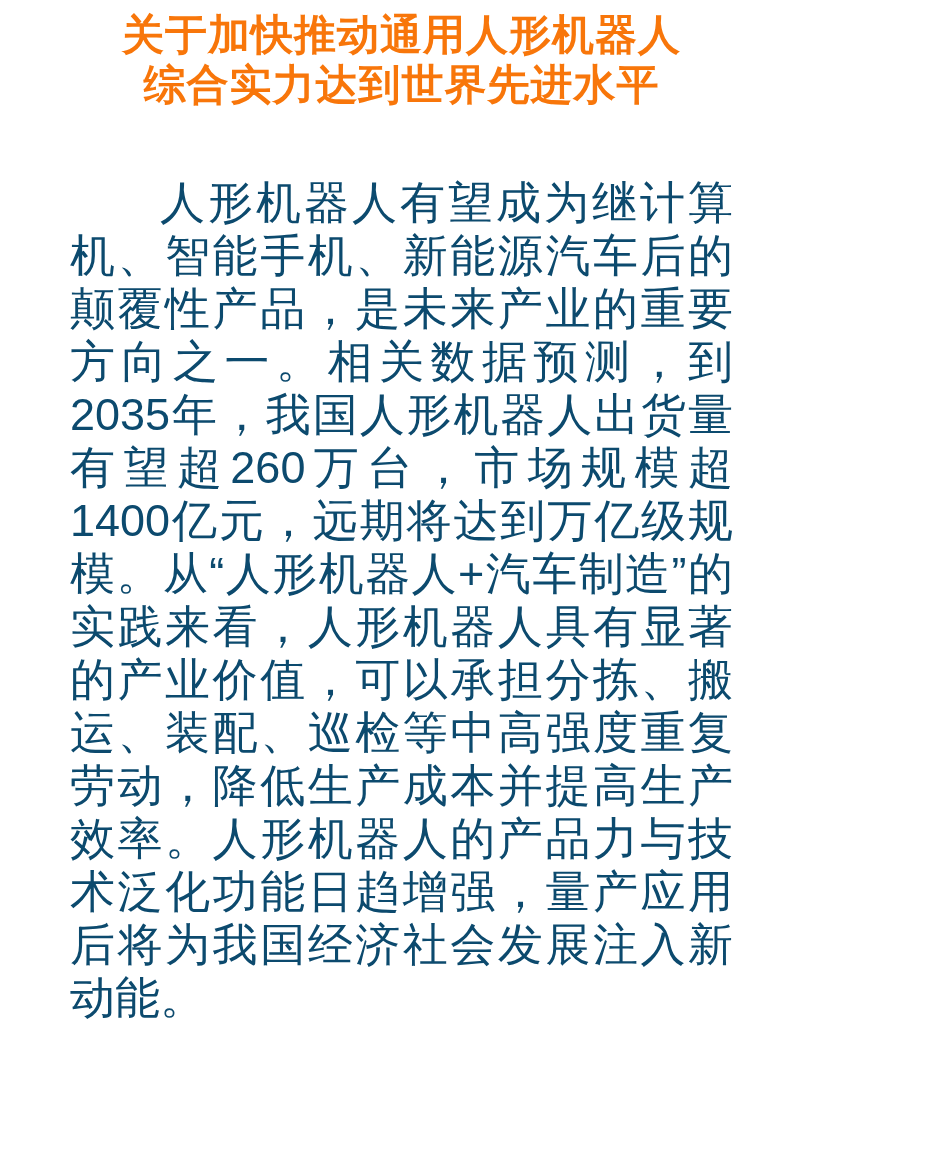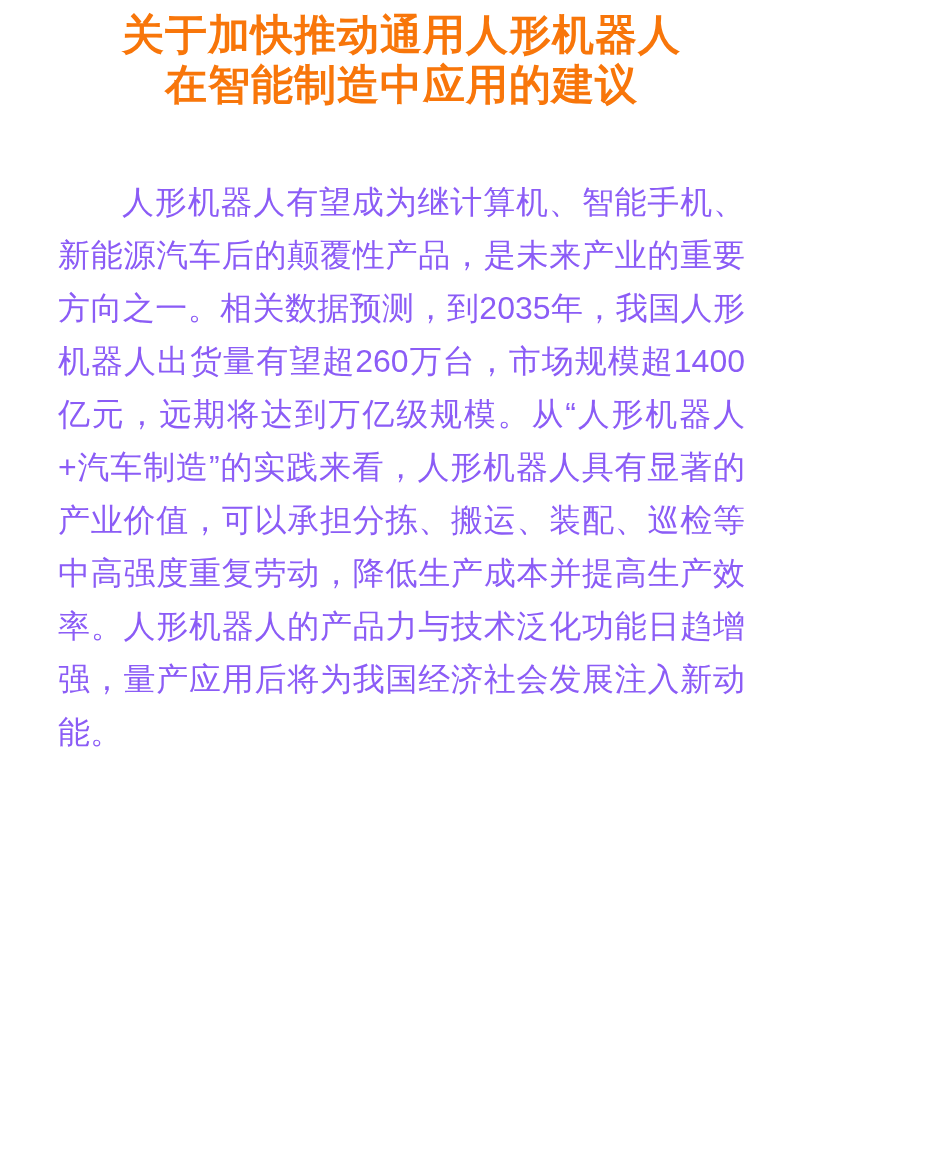--- a/index.html
+++ b/index.html
@@ -24,35 +24,35 @@
     font-size: 42px;
     line-height: 50px;
     font-weight: 900;
     text-align: center;
     letter-spacing: 1px;
   }
   .doc-body {
     margin-top: 66px;
   }
   .doc-body p {
-    margin: 4px;
-    color: #8b5cf6;
-    font-size: 32px;
+    margin: 16px;
+    color: #0c4a6e;
+    font-size: 45px;
     line-height: 53px;
     text-align: justify;
     text-justify: inter-ideograph;
     text-indent: 2em;
     font-weight: 400;
   }
 </style>
 </head>
 <body>
 
 <div class="doc">
   <h1 class="doc-title">
     <span>关于加快推动通用人形机器人</span><br>
-    <span>在智能制造中应用的建议</span>
+    <span>综合实力达到世界先进水平</span>
   </h1>
 
   <div class="doc-body">
     <p>人形机器人有望成为继计算机、智能手机、新能源汽车后的颠覆性产品，是未来产业的重要方向之一。相关数据预测，到2035年，我国人形机器人出货量有望超260万台，市场规模超1400亿元，远期将达到万亿级规模。从“人形机器人+汽车制造”的实践来看，人形机器人具有显著的产业价值，可以承担分拣、搬运、装配、巡检等中高强度重复劳动，降低生产成本并提高生产效率。人形机器人的产品力与技术泛化功能日趋增强，量产应用后将为我国经济社会发展注入新动能。</p>
   </div>
 </div>
 
 </body></html>

